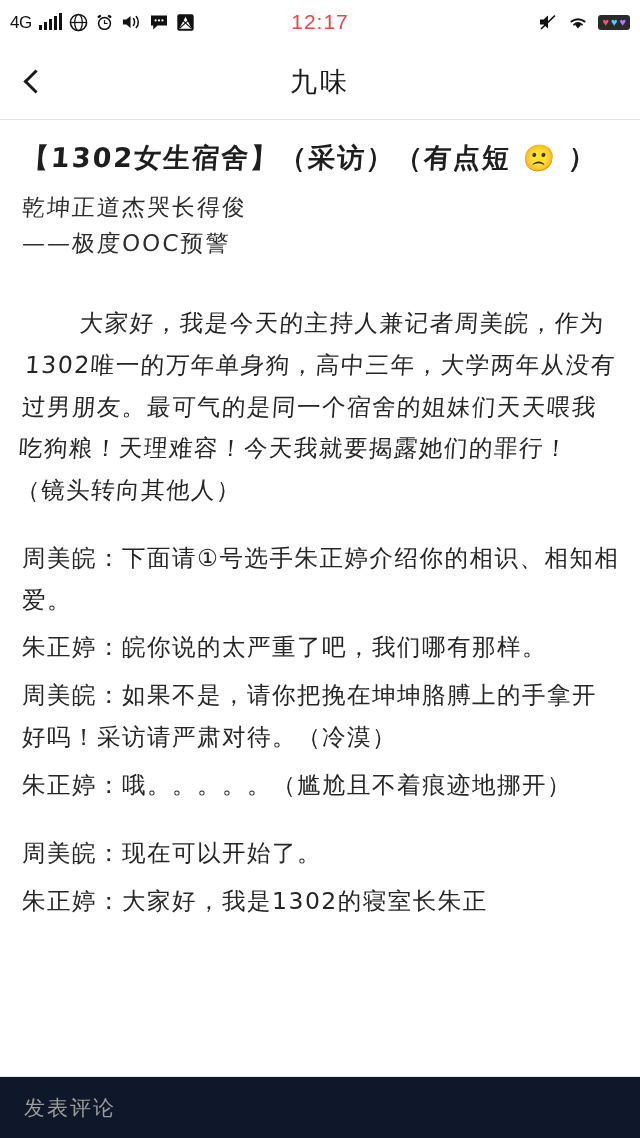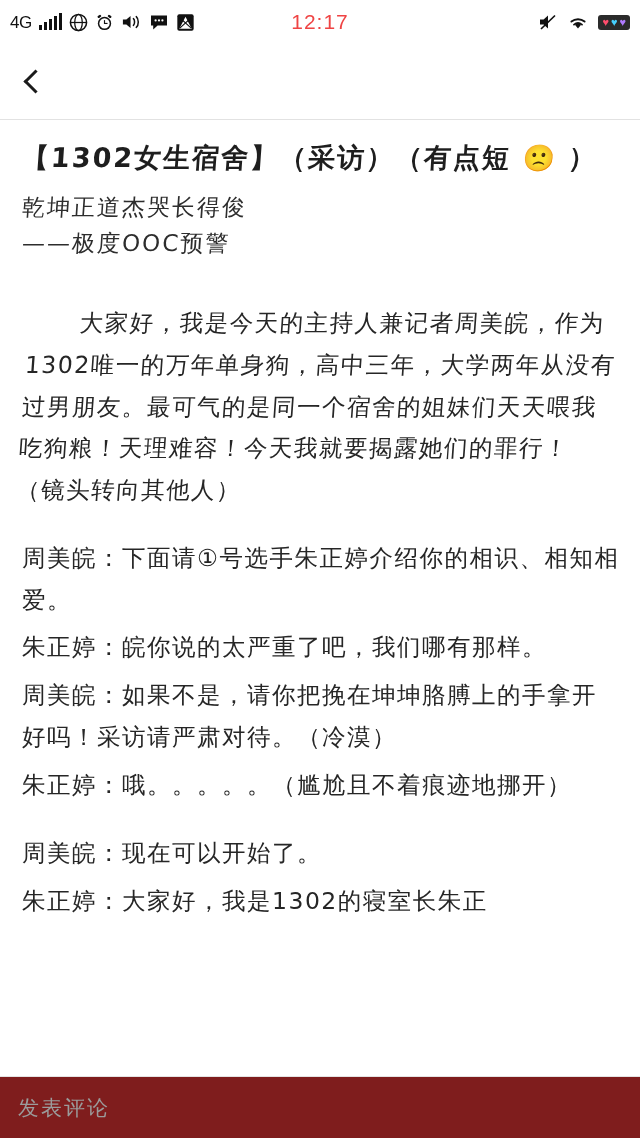--- a/index.html
+++ b/index.html
@@ -182,25 +182,25 @@
   .hand .hw-para,
   .hand .hw-line {
     transform: skewX(-4deg);
     transform-origin: left center;
   }
 
   
   .commentbar {
     flex: 0 0 auto;
     height: 62px;
-    background: #7f1d1d;
+    background: #0f172a;
     border-top: 1px solid #e4e4e4;
     display: flex;
     align-items: center;
-    padding: 0 18px;
+    padding: 0 24px;
   }
   .comment-placeholder {
     font-size: 21px;
     color: #9b9b9b;
     font-family: "DejaVu Sans", sans-serif;
     letter-spacing: 2px;
   }
 
   .fade-bottom {
     position: absolute;
@@ -287,20 +287,21 @@
           <span style="color:#46d1ff">♥</span>
           <span style="color:#b07bff">♥</span>
       </span>
     </div>
   </div>
 
   <div class="titlebar">
     <div class="back-btn">
       <span class="chev"></span>
     </div>
+    <div class="title-text">九味</div>
   </div>
 
   <div class="content">
     <div class="hand">
 
       <div class="hw-head">
         <span>【1302女生宿舍】（采访）（有点短</span>
         <span class="emoji-sad">🙁</span>
         <span>）</span>
       </div>

